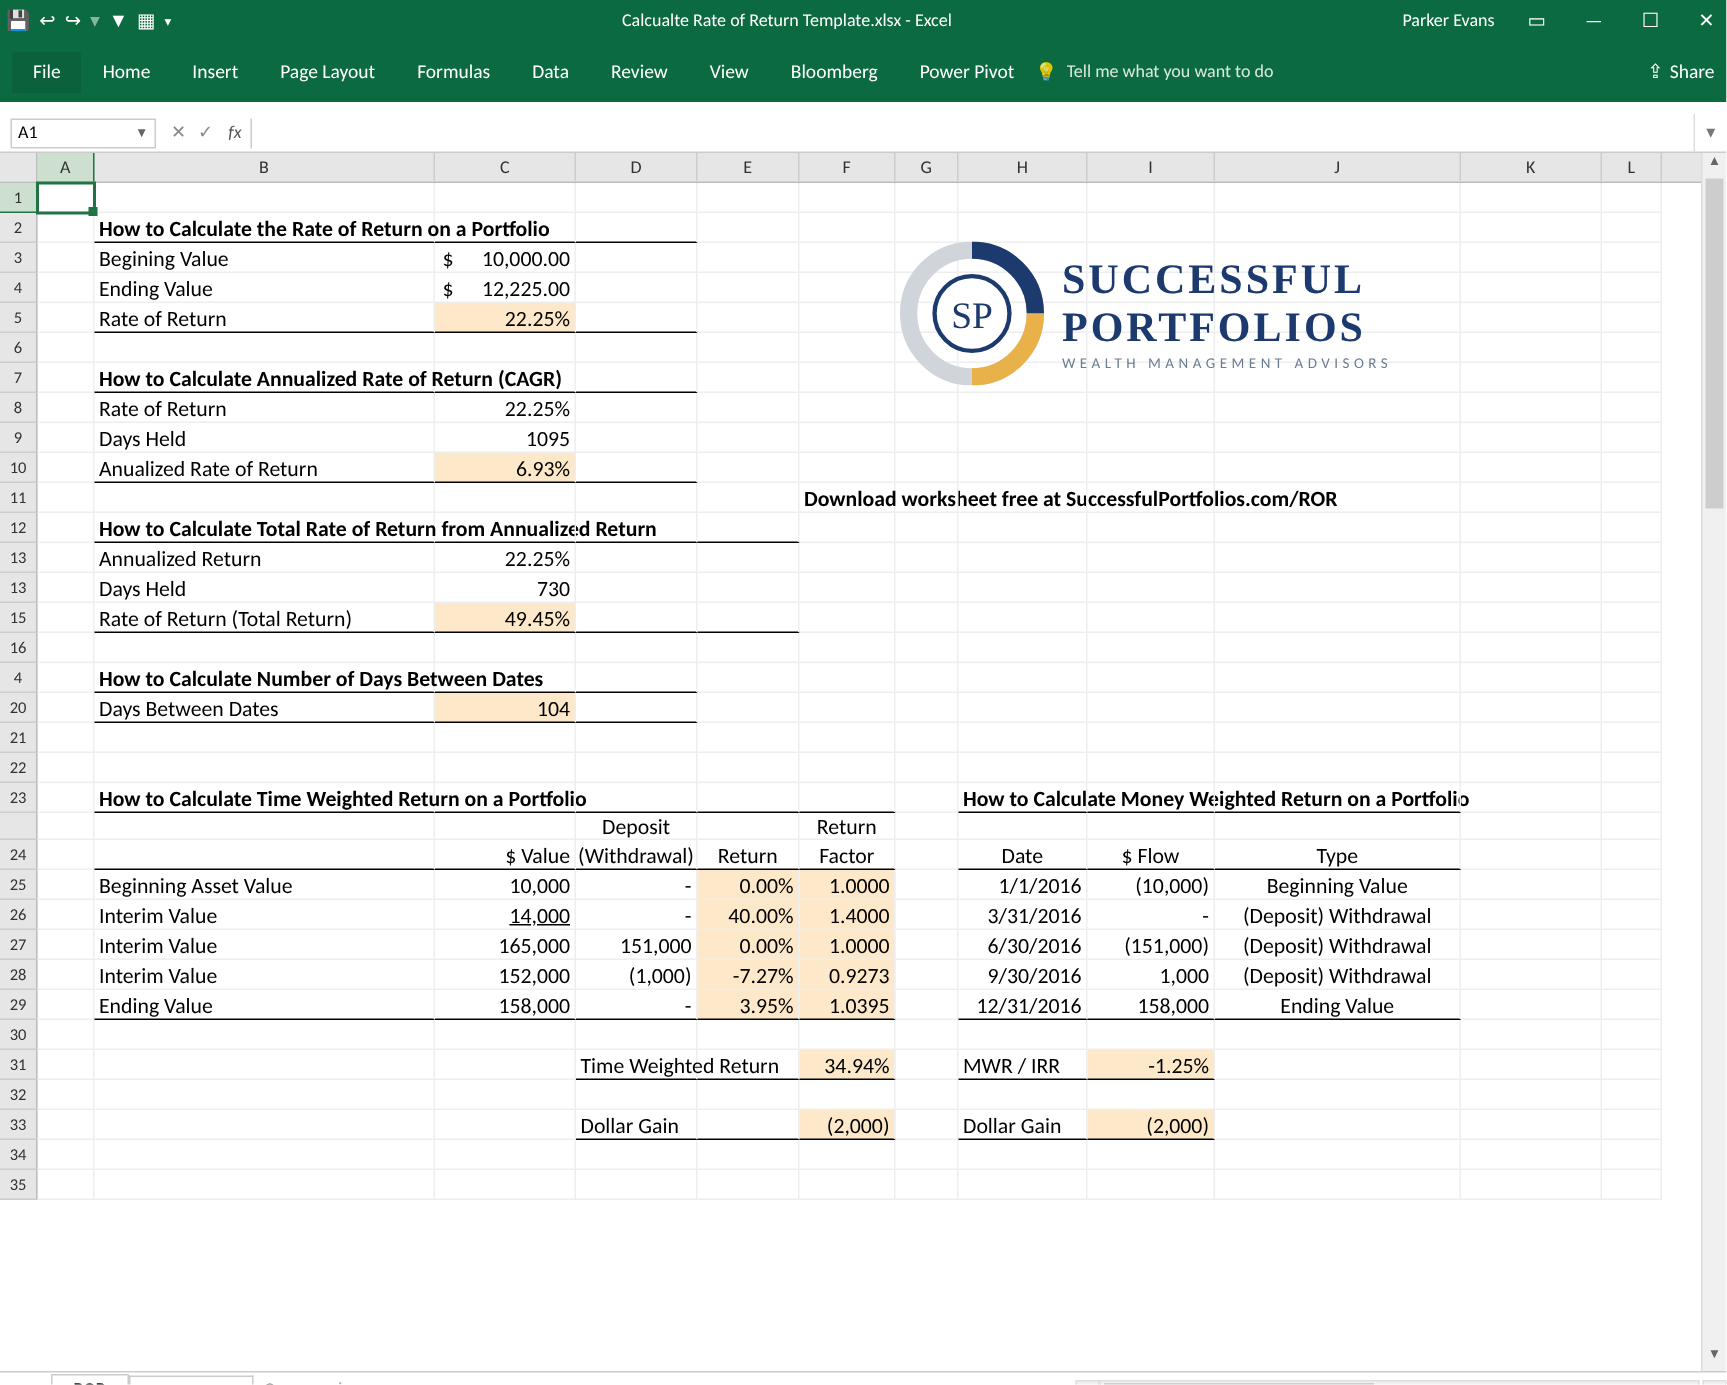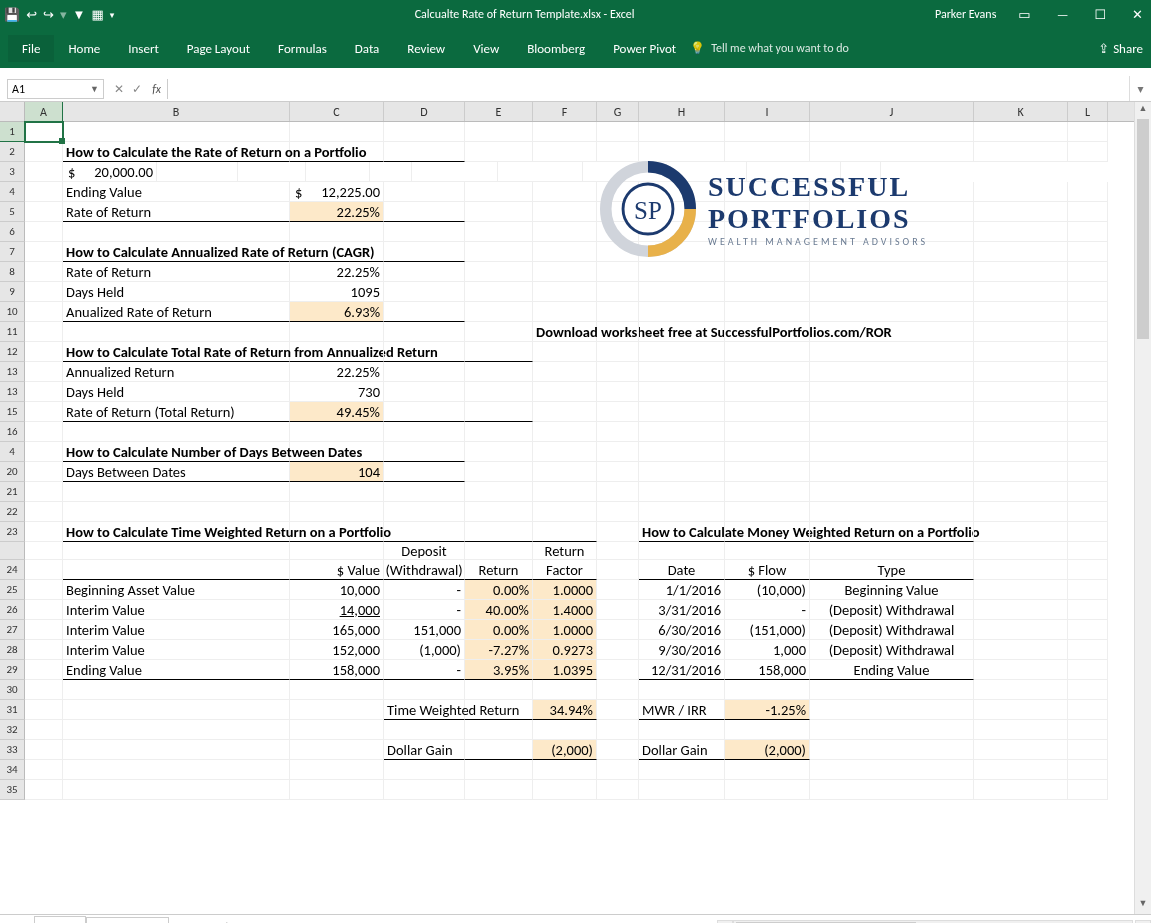--- a/index.html
+++ b/index.html
@@ -167,23 +167,24 @@
           <div class="cell " style="width: 42px;"></div>
           <div class="cell " style="width: 86px;"></div>
           <div class="cell " style="width: 85px;"></div>
           <div class="cell " style="width: 164px;"></div>
           <div class="cell " style="width: 94px;"></div>
           <div class="cell " style="width: 40px;"></div>
         </div>
         <div class="row">
           <div class="rh">3</div>
           <div class="cell " style="width: 38px;"></div>
+          <div class="cell " style="width: 227px;">Begining Value</div>
           <div class="cell" style="width: 94px; justify-content: space-between;">
             <span style="padding-left: 2px;">$</span>
-            <span>20,000.00</span>
+            <span>10,000.00</span>
           </div>
           <div class="cell " style="width: 81px;"></div>
           <div class="cell " style="width: 68px;"></div>
           <div class="cell " style="width: 64px;"></div>
           <div class="cell " style="width: 42px;"></div>
           <div class="cell " style="width: 86px;"></div>
           <div class="cell " style="width: 85px;"></div>
           <div class="cell " style="width: 164px;"></div>
           <div class="cell " style="width: 94px;"></div>
           <div class="cell " style="width: 40px;"></div>

